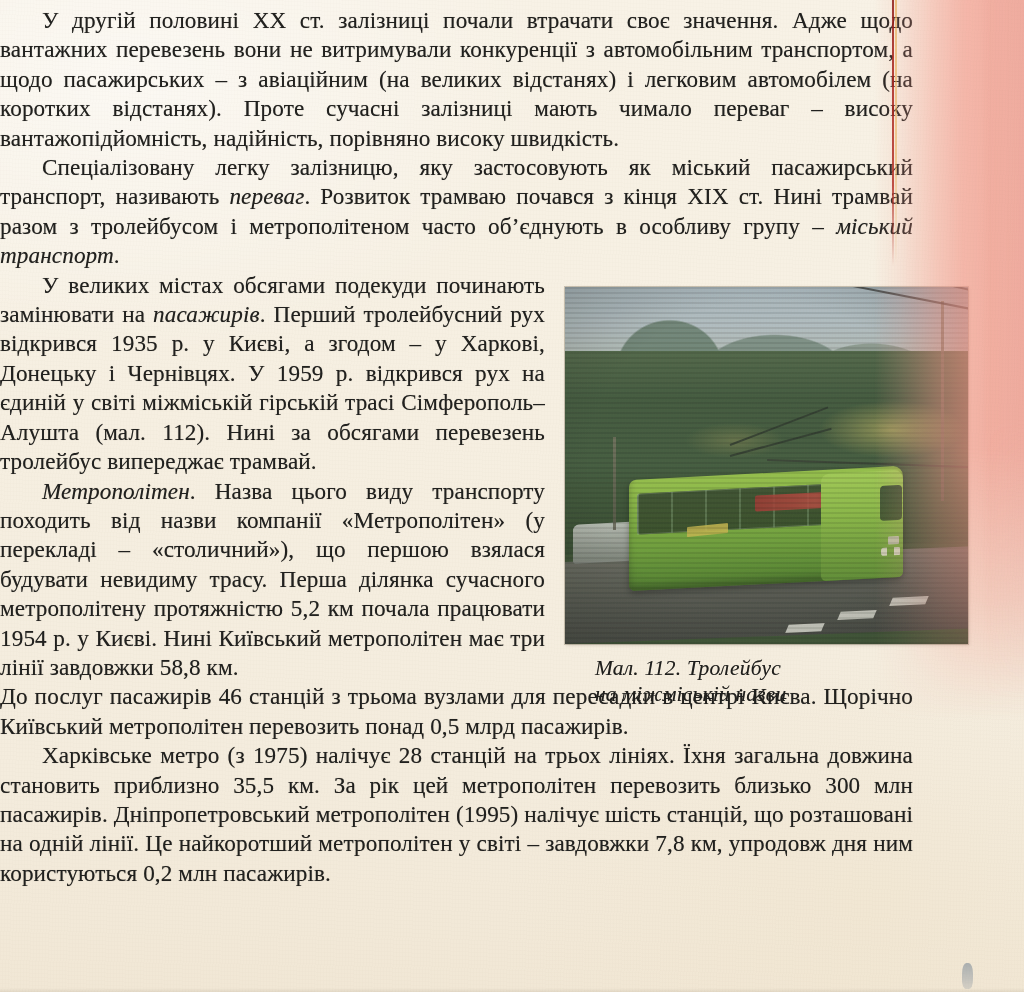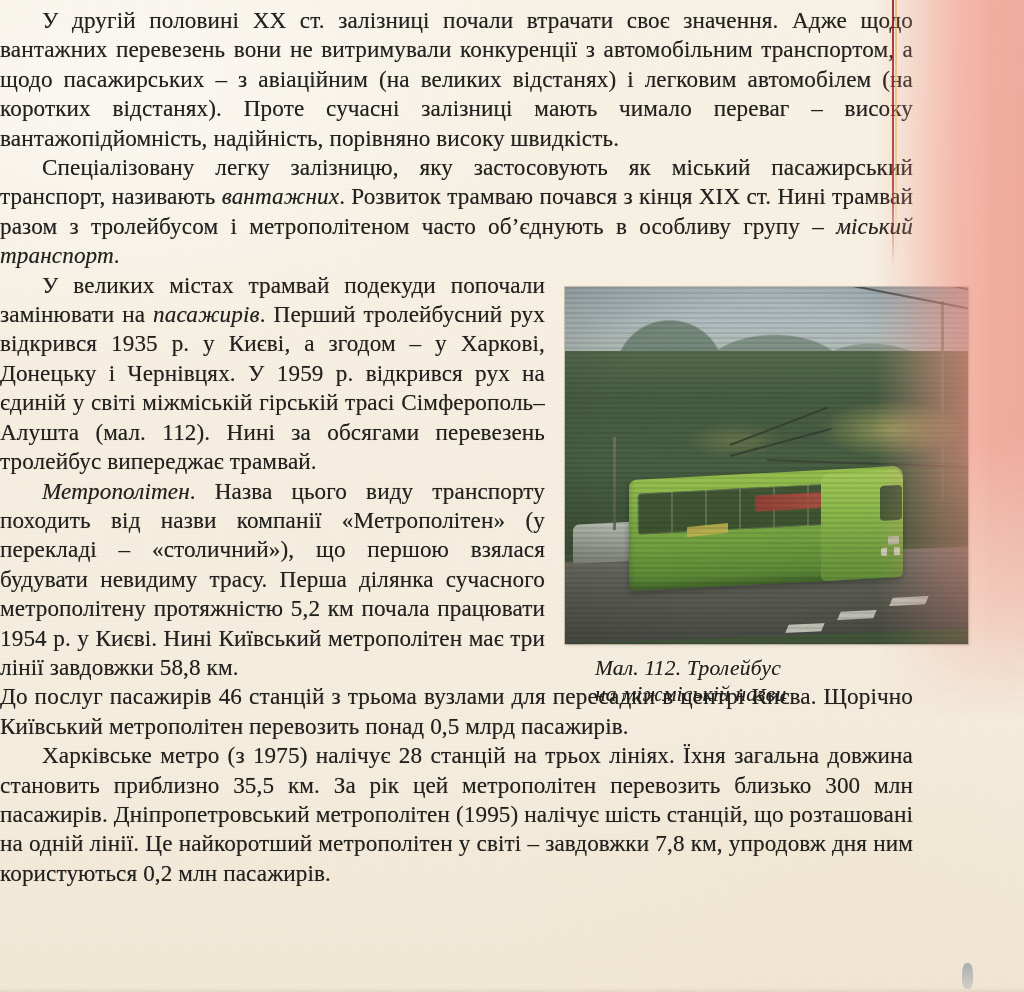--- a/index.html
+++ b/index.html
@@ -267,23 +267,23 @@
 </style>
 </head>
 <body>
 
 <div id="page">
 
   <div id="text-col">
 
     <p class="para wide"><span>У другій половині XX ст. залізниці почали втрачати своє значення. Адже щодо вантажних перевезень вони не витримували конкуренції з автомобільним транспортом, а щодо пасажирських – з авіаційним (на великих відстанях) і легковим автомобілем (на коротких відстанях). Проте сучасні залізниці мають чимало переваг – високу вантажопідйом­ність, надійність, порівняно високу швидкість.</span></p>
 
-    <p class="para wide"><span>Спеціалізовану легку залізницю, яку застосовують як міський паса­жирський транспорт, називають </span><i>вантажних</i><span>. Розвиток трамваю почався з кінця XIX ст. Нині трамвай разом з тролейбусом і метрополітеном часто об’єднують в особливу групу – </span><i>міський транспорт</i><span>.</span></p>
-
-    <p class="para narrow"><span>У великих містах трамвай подекуди по­почали замінювати на </span><i>пасажирів</i><span>. Перший тролейбусний рух відкрився 1935 р. у Києві, а згодом – у Харкові, Донецьку і Чернів­цях. У 1959 р. відкрився рух на єдиній у світі міжміській гірській трасі Сімферо­поль–Алушта (мал. 112). Нині за обсягами перевезень тролейбус випереджає трамвай.</span></p>
+    <p class="para wide"><span>Спеціалізовану легку залізницю, яку застосовують як міський паса­жирський транспорт, називають </span><i>переваг</i><span>. Розвиток трамваю почався з кінця XIX ст. Нині трамвай разом з тролейбусом і метрополітеном часто об’єднують в особливу групу – </span><i>міський транспорт</i><span>.</span></p>
+
+    <p class="para narrow"><span>У великих містах обсягами подекуди по­чинають замінювати на </span><i>пасажирів</i><span>. Перший тролейбусний рух відкрився 1935 р. у Києві, а згодом – у Харкові, Донецьку і Чернів­цях. У 1959 р. відкрився рух на єдиній у світі міжміській гірській трасі Сімферо­поль–Алушта (мал. 112). Нині за обсягами перевезень тролейбус випереджає трамвай.</span></p>
 
     <p class="para narrow"><i>Метрополітен</i><span>. Назва цього виду тран­спорту походить від назви компанії «Метро­політен» (у перекладі – «столичний»), що першою взялася будувати невидиму трасу. Перша ділянка сучасного метрополітену протяжністю 5,2 км почала працювати 1954 р. у Києві. Нині Київський метро­політен має три лінії завдовжки 58,8 км.</span></p>
 
     <p class="para wide2" style="text-indent:0"><span>До послуг пасажирів 46 станцій з трьома вузлами для пересадки в центрі Києва. Щорічно Київський метрополітен перевозить понад 0,5 млрд пасажирів.</span></p>
 
     <p class="para wide2"><span>Харківське метро (з 1975) налічує 28 станцій на трьох лініях. Їхня загальна довжина становить приблизно 35,5 км. За рік цей метро­політен перевозить близько 300 млн пасажирів. Дніпропетровський метрополітен (1995) налічує шість станцій, що розташовані на одній лінії. Це найкоротший метрополітен у світі – завдовжки 7,8 км, упро­довж дня ним користуються 0,2 млн пасажирів.</span></p>
 
   </div>
 
   <figure id="figure" style="margin:0">

